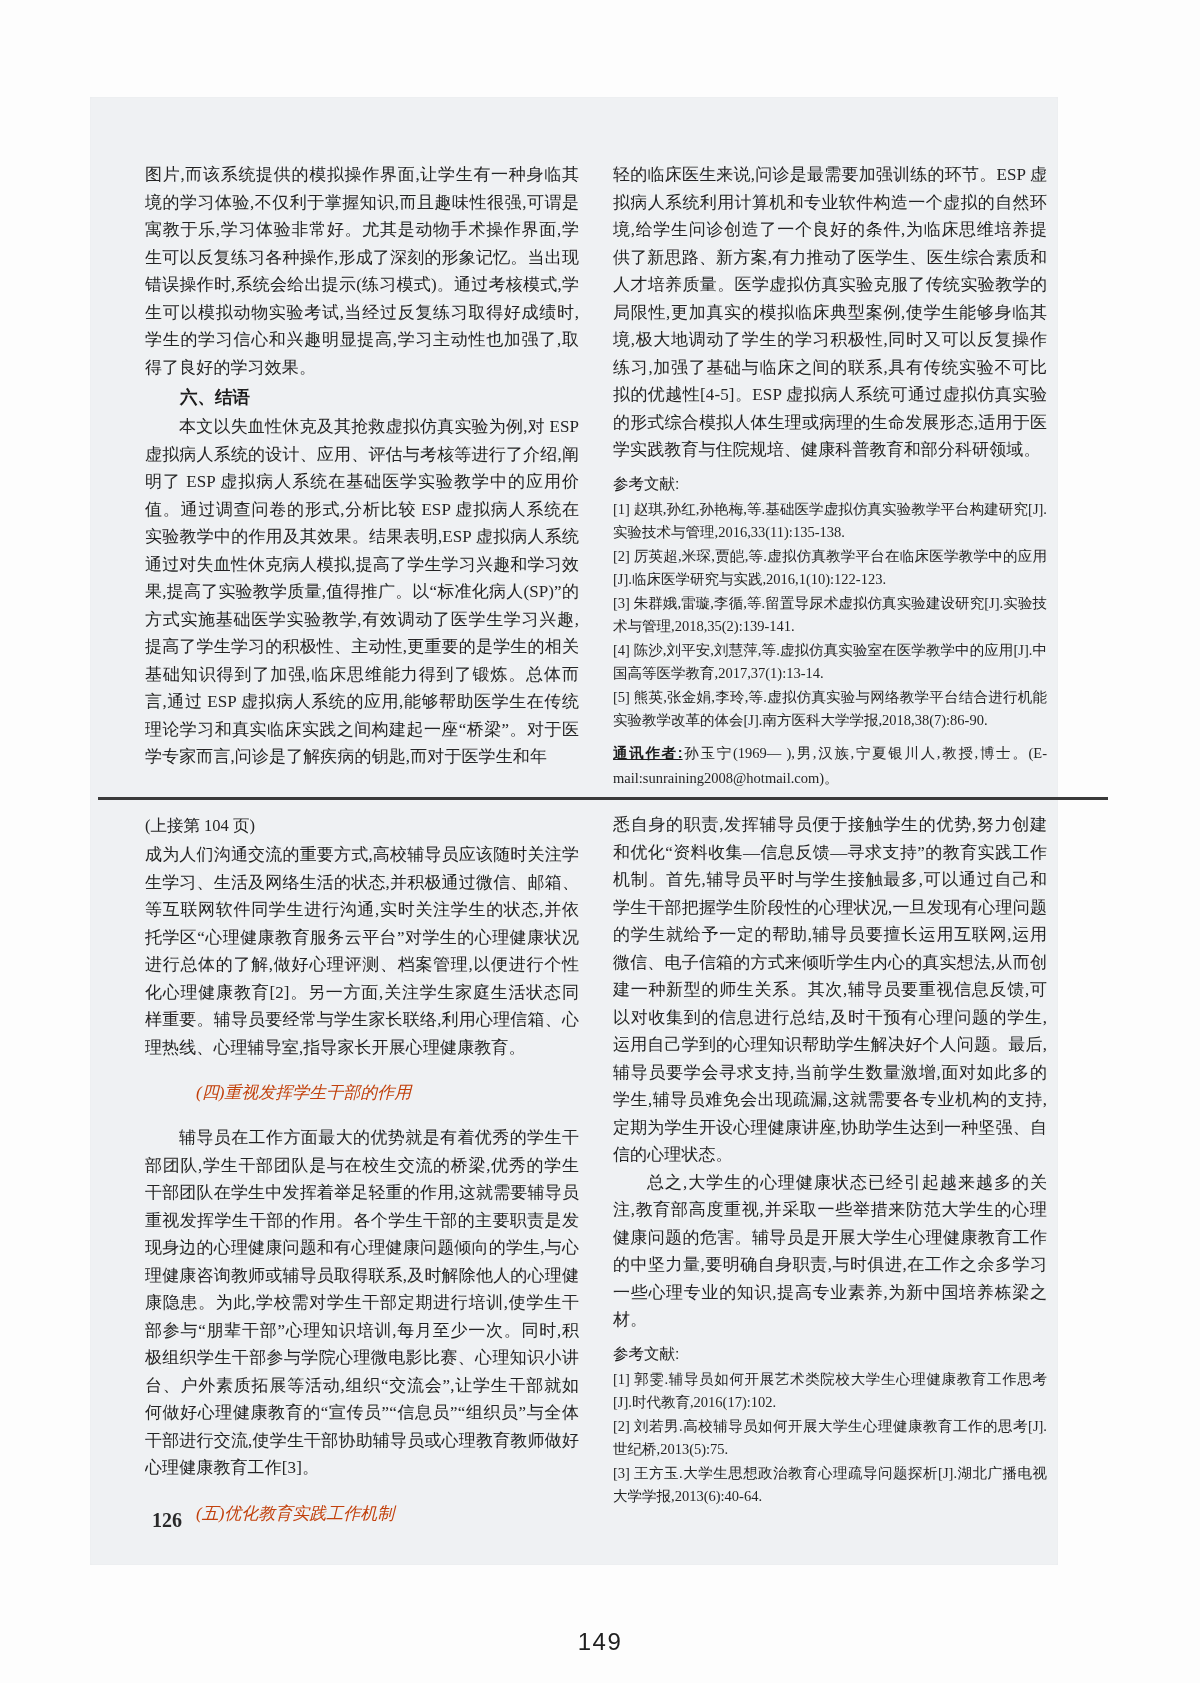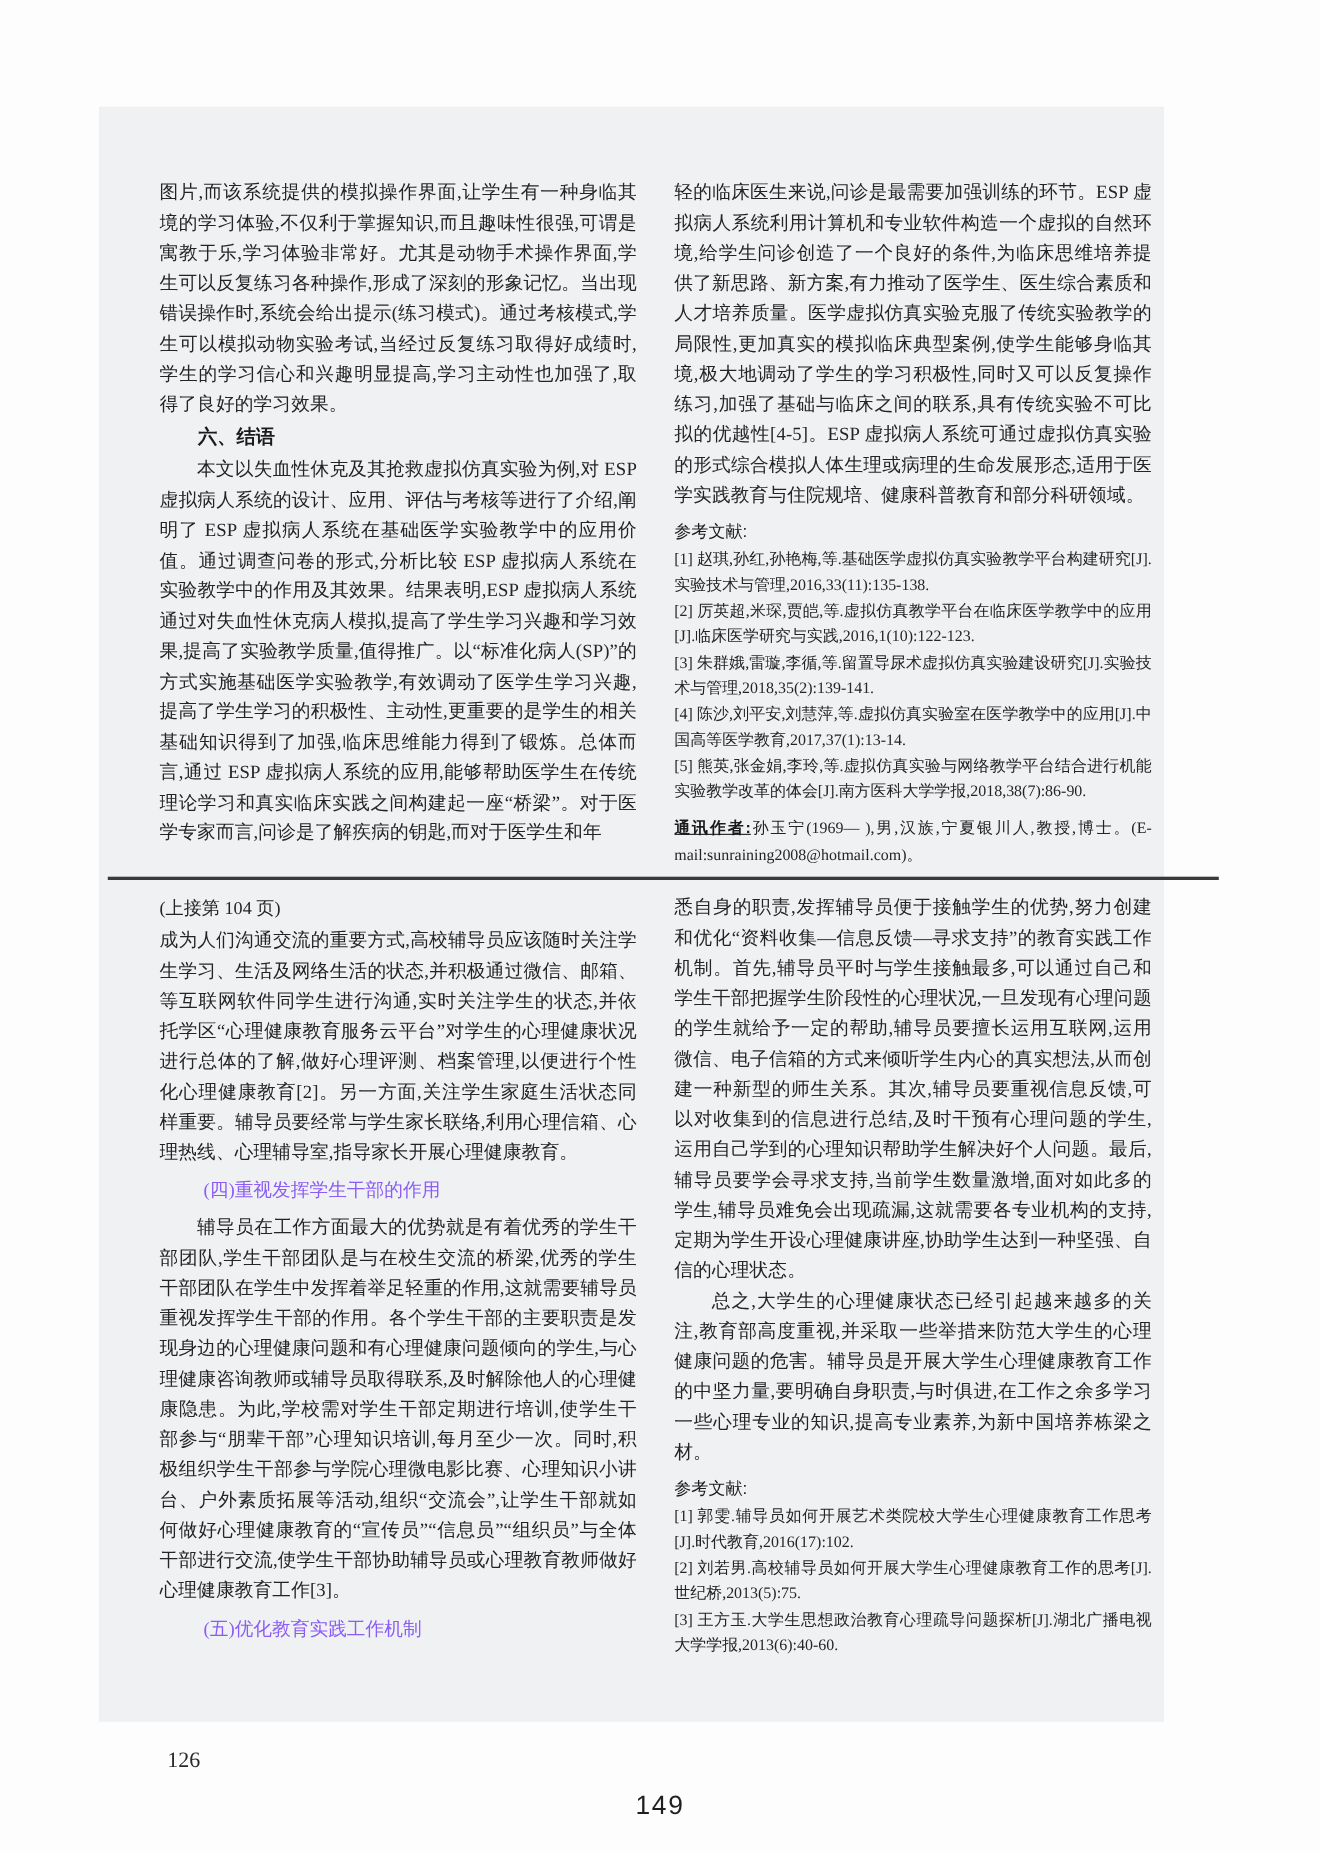--- a/index.html
+++ b/index.html
@@ -51,26 +51,27 @@
   .section-heading {
     margin: 2px 0 1px 0;
     font-family: "Liberation Sans", "DejaVu Sans", sans-serif;
     font-weight: 700;
     font-size: 17.5px;
     line-height: 29px;
     text-indent: 2em;
     color: #1b1b1b;
   }
   .kai-heading {
-    margin: 6px;
+    margin: 17px;
+    font-style: italic;
     font-weight: 500;
     font-size: 17px;
     line-height: 29px;
     text-indent: 2em;
-    color: #8b5cf6;
+    color: #c2410c;
   }
   .refs-heading {
     margin: 9px 0 3px 0;
     font-family: "Liberation Sans", "DejaVu Sans", sans-serif;
     font-weight: 400;
     font-size: 15.5px;
     line-height: 22px;
     color: #1b1b1b;
   }
   .ref {
@@ -102,23 +103,24 @@
   .divider {
     position: absolute;
     left: 8px;
     top: 700px;
     width: 1010px;
     border-top: 3px solid #3a3a3a;
   }
   .inline-page-number {
     position: absolute;
     left: 62px;
-    top: 1492px;
+    top: 1412px;
     font-size: 20px;
     color: #2a2a2a;
+    font-weight: bold;
   }
   .footer-page-number {
     position: absolute;
     left: 0;
     top: 1628px;
     width: 100%;
     text-align: center;
     font-family: "Liberation Sans", "DejaVu Sans", sans-serif;
     font-size: 24px;
     letter-spacing: 1.5px;
@@ -158,21 +160,21 @@
         <h4 class="kai-heading">(四)重视发挥学生干部的作用</h4>
         <p class="body indent">辅导员在工作方面最大的优势就是有着优秀的学生干部团队,学生干部团队是与在校生交流的桥梁,优秀的学生干部团队在学生中发挥着举足轻重的作用,这就需要辅导员重视发挥学生干部的作用。各个学生干部的主要职责是发现身边的心理健康问题和有心理健康问题倾向的学生,与心理健康咨询教师或辅导员取得联系,及时解除他人的心理健康隐患。为此,学校需对学生干部定期进行培训,使学生干部参与“朋辈干部”心理知识培训,每月至少一次。同时,积极组织学生干部参与学院心理微电影比赛、心理知识小讲台、户外素质拓展等活动,组织“交流会”,让学生干部就如何做好心理健康教育的“宣传员”“信息员”“组织员”与全体干部进行交流,使学生干部协助辅导员或心理教育教师做好心理健康教育工作[3]。</p>
         <h4 class="kai-heading">(五)优化教育实践工作机制</h4>
       </div>
       <div class="col">
         <p class="body">悉自身的职责,发挥辅导员便于接触学生的优势,努力创建和优化“资料收集—信息反馈—寻求支持”的教育实践工作机制。首先,辅导员平时与学生接触最多,可以通过自己和学生干部把握学生阶段性的心理状况,一旦发现有心理问题的学生就给予一定的帮助,辅导员要擅长运用互联网,运用微信、电子信箱的方式来倾听学生内心的真实想法,从而创建一种新型的师生关系。其次,辅导员要重视信息反馈,可以对收集到的信息进行总结,及时干预有心理问题的学生,运用自己学到的心理知识帮助学生解决好个人问题。最后,辅导员要学会寻求支持,当前学生数量激增,面对如此多的学生,辅导员难免会出现疏漏,这就需要各专业机构的支持,定期为学生开设心理健康讲座,协助学生达到一种坚强、自信的心理状态。</p>
         <p class="body indent">总之,大学生的心理健康状态已经引起越来越多的关注,教育部高度重视,并采取一些举措来防范大学生的心理健康问题的危害。辅导员是开展大学生心理健康教育工作的中坚力量,要明确自身职责,与时俱进,在工作之余多学习一些心理专业的知识,提高专业素养,为新中国培养栋梁之材。</p>
         <h4 class="refs-heading">参考文献:</h4>
         <p class="ref">[1] 郭雯.辅导员如何开展艺术类院校大学生心理健康教育工作思考[J].时代教育,2016(17):102.</p>
         <p class="ref">[2] 刘若男.高校辅导员如何开展大学生心理健康教育工作的思考[J].世纪桥,2013(5):75.</p>
-        <p class="ref">[3] 王方玉.大学生思想政治教育心理疏导问题探析[J].湖北广播电视大学学报,2013(6):40-60.</p>
+        <p class="ref">[3] 王方玉.大学生思想政治教育心理疏导问题探析[J].湖北广播电视大学学报,2013(6):40-64.</p>
       </div>
     </section>
 
     <div class="inline-page-number">126</div>
   </div>
 
   <div class="footer-page-number">149</div>
 </div>
 
 </body></html>

